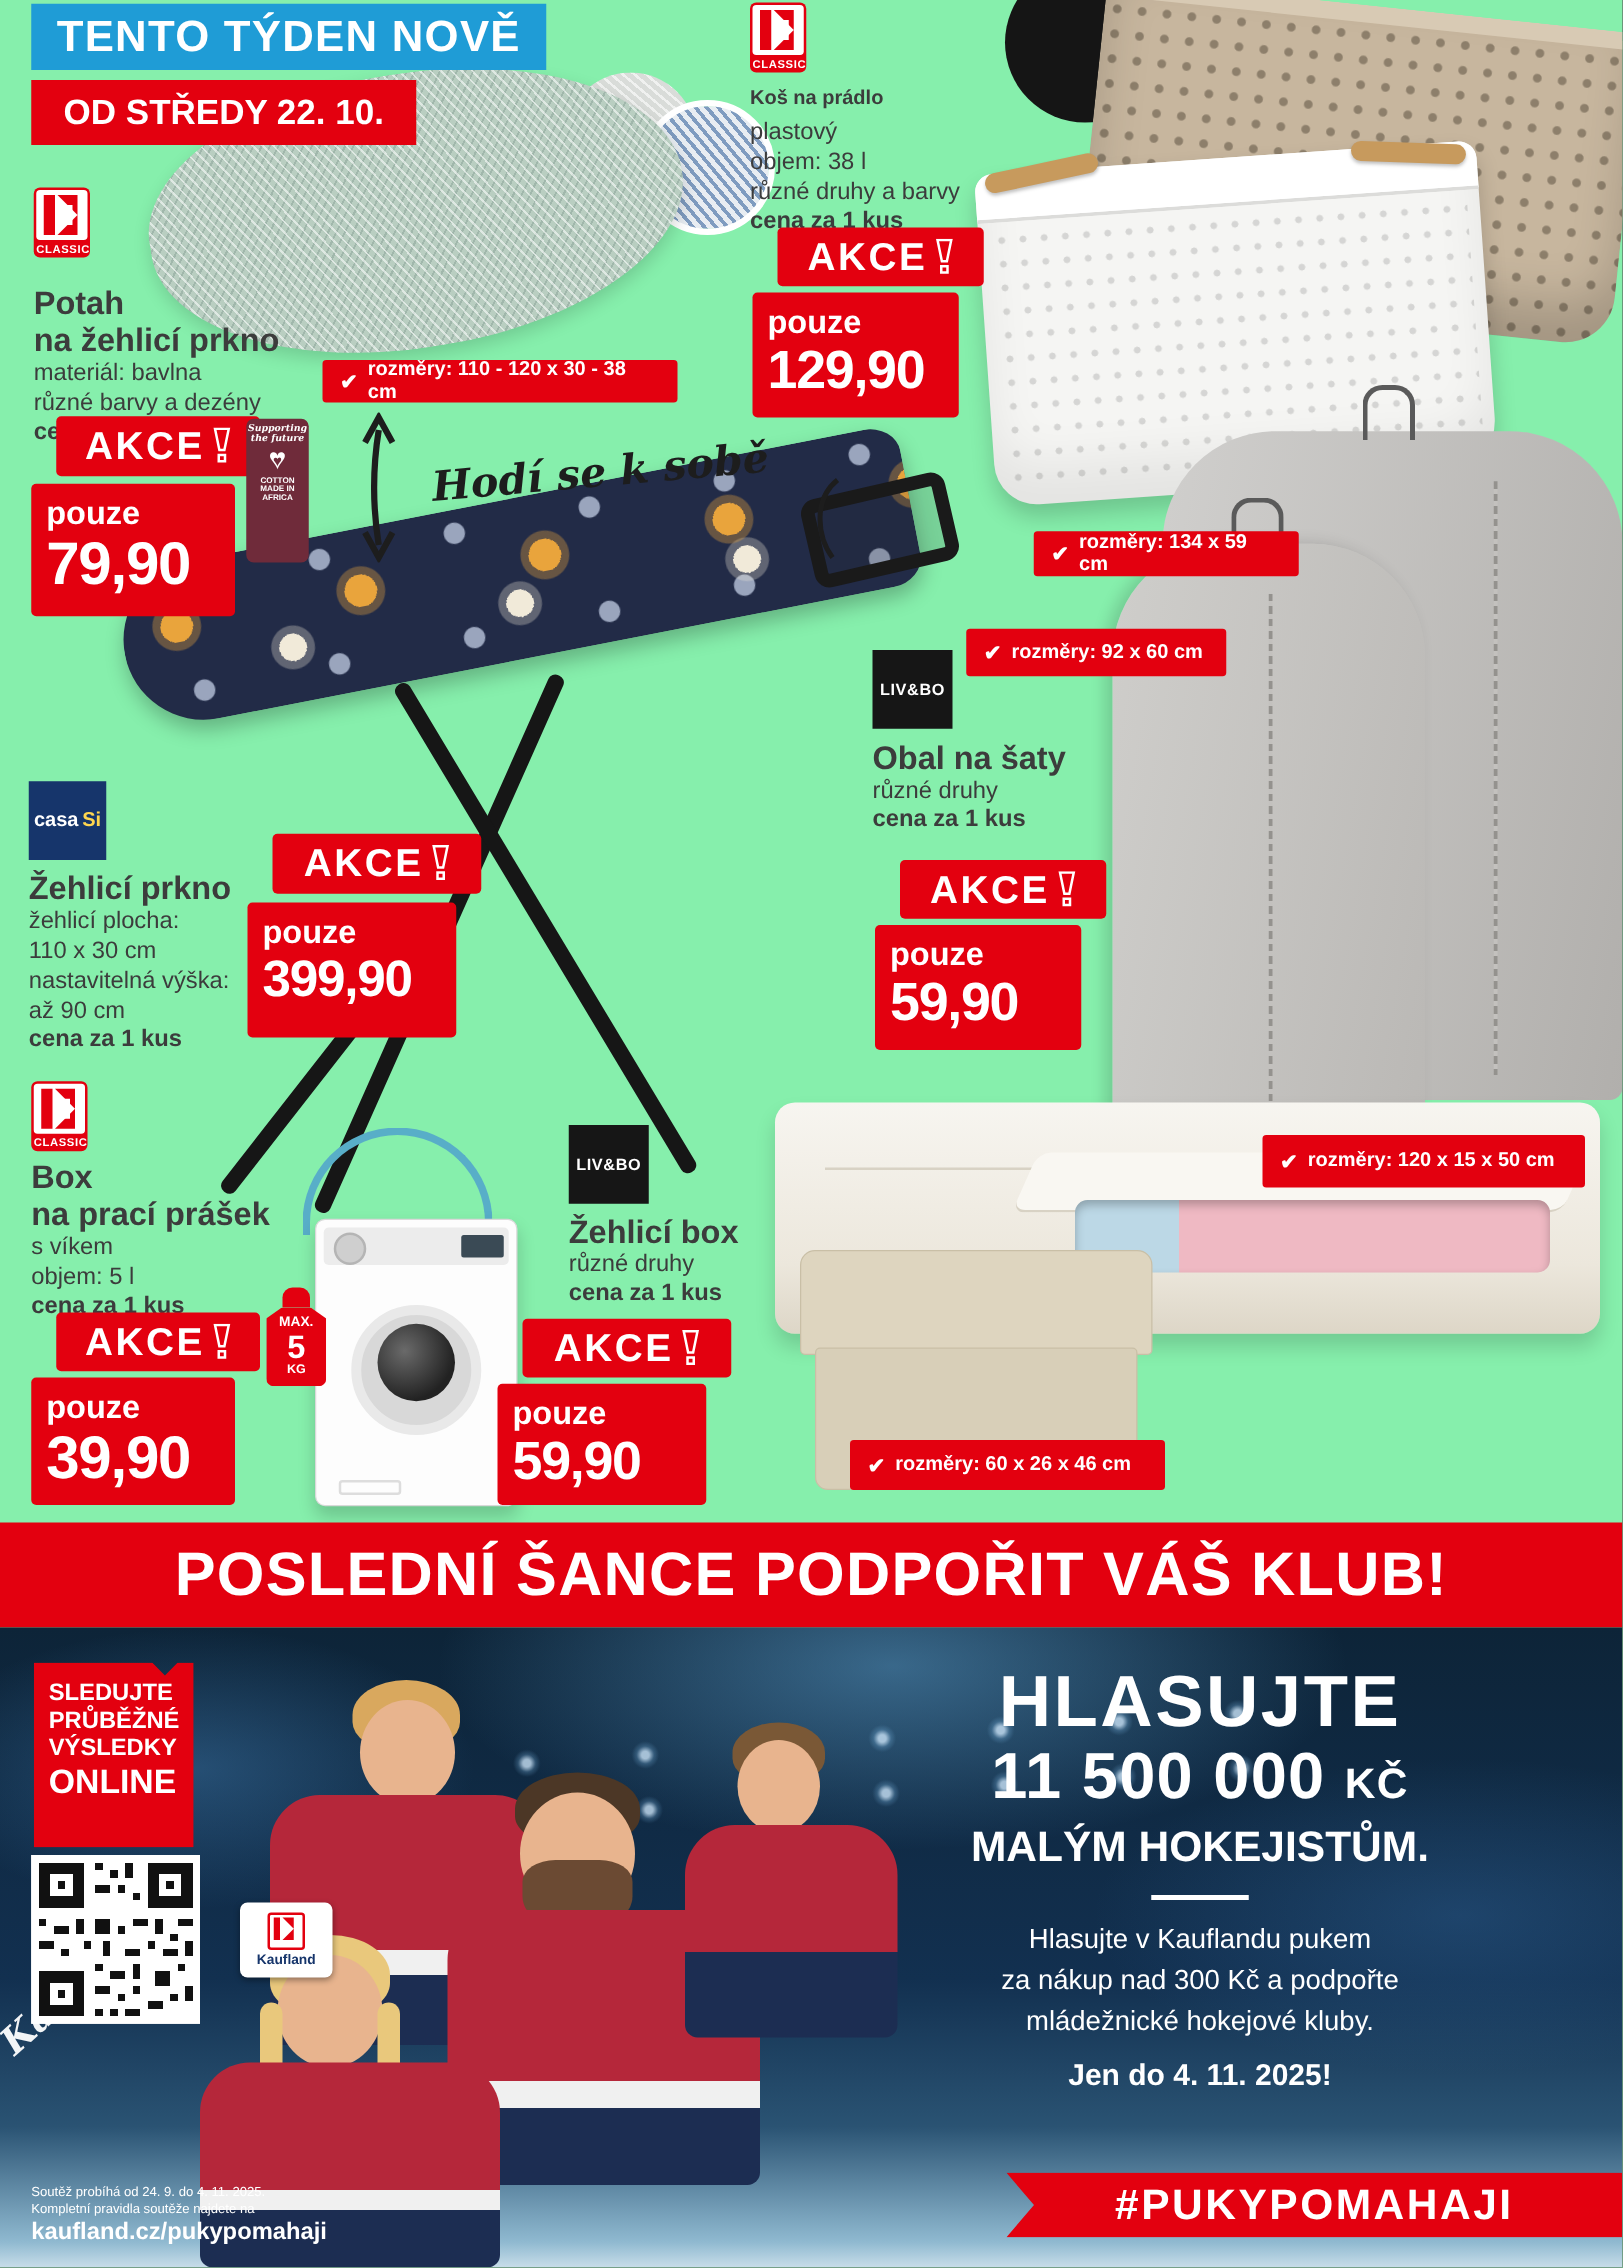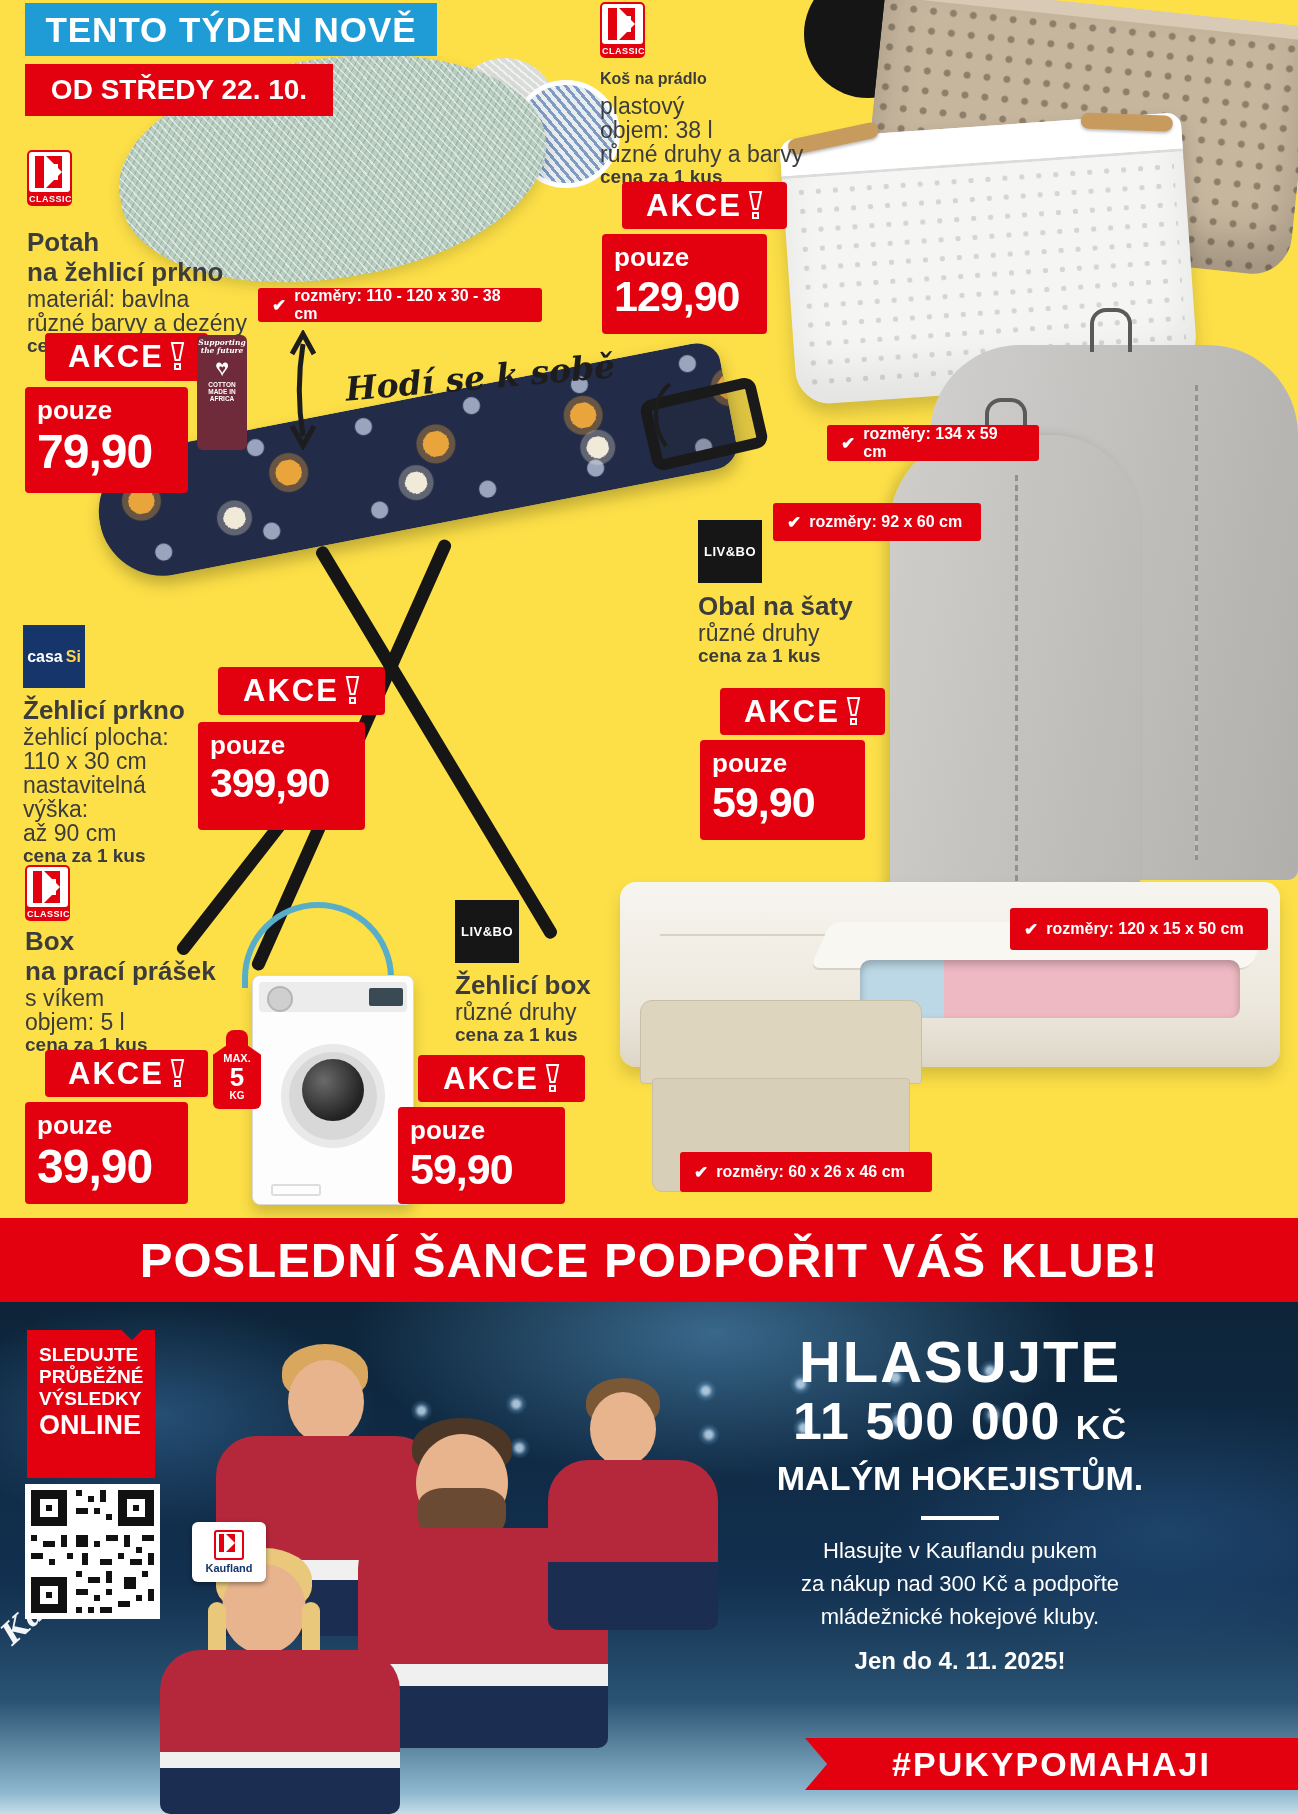--- a/index.html
+++ b/index.html
@@ -1,17 +1,17 @@
 <!DOCTYPE html>
 <html><head>
 <meta charset="utf-8">
 <style>
   html,body{margin:0;padding:0;background:#555;}
   #page{position:relative;width:1298px;height:1814px;overflow:hidden;
-        background:#fde047;font-family:"Liberation Sans",sans-serif;color:#3c3c3c;}
+        background:#86efac;font-family:"Liberation Sans",sans-serif;color:#3c3c3c;}
   .abs{position:absolute;}
   
   .top-banner{left:25px;top:3px;width:412px;height:53px;background:#1f9cd6;color:#fff;
       font-size:35px;font-weight:800;display:flex;align-items:center;justify-content:center;letter-spacing:1px;}
   .date-box{left:25px;top:64px;width:308px;height:52px;background:#e3000f;color:#fff;
       font-size:28px;font-weight:800;display:flex;align-items:center;justify-content:center;}
   
   .klogo{width:45px;background:#e3000f;border-radius:5px;padding:2px;box-sizing:border-box;}
   .klogo .ksq{background:#fff;border-radius:3px;height:40px;position:relative;overflow:hidden;}
   .klogo .kbar{position:absolute;left:6px;top:4px;width:9px;height:32px;background:#e3000f;}
@@ -20,21 +20,21 @@
   .klogo .ktri2{position:absolute;left:21px;top:12px;width:0;height:0;
       border-top:8px solid #fff;border-bottom:8px solid #fff;border-left:8px solid transparent;}
   .klogo .kclassic{color:#fff;font-size:9px;font-weight:700;text-align:right;letter-spacing:.5px;padding-top:2px;}
   .livbo{width:64px;height:63px;background:#161616;color:#fff;display:flex;align-items:center;justify-content:center;
       font-size:13px;font-weight:800;letter-spacing:.5px;}
   .casa{width:62px;height:63px;background:#16356b;display:flex;align-items:center;justify-content:center;
       font-size:16px;font-weight:800;}
   .casa .c1{color:#fff;}.casa .c2{color:#ffd64f;margin-left:3px;}
   
   .pname{font-size:26px;font-weight:800;line-height:30px;color:#3c3c3c;}
-  .pdet{font-size:23px;line-height:24px;color:#3c3c3c;}
+  .pdet{font-size:19px;line-height:24px;color:#3c3c3c;}
   .punit{font-size:19px;font-weight:700;color:#3c3c3c;}
   
   .akce{background:#e3000f;color:#fff;border-radius:4px;display:flex;align-items:center;justify-content:center;
       font-weight:800;font-size:31px;letter-spacing:2px;gap:6px;margin-left:20px;}
   .pouzeblk{background:#e3000f;color:#fff;border-radius:4px;padding:6px 12px;box-sizing:border-box;}
   .pouze{font-size:26px;font-weight:700;line-height:34px;}
   .price{font-weight:800;letter-spacing:-1px;line-height:1.05;}
   .p48{font-size:48px;} .p44{font-size:43px;} .p42{font-size:41px;}
   
   .szbadge{background:#e3000f;color:#fff;border-radius:3px;display:flex;align-items:center;gap:8px;
@@ -515,15 +515,20 @@
         <div>za nákup nad 300 Kč a podpořte</div>
         <div>mládežnické hokejové kluby.</div>
       </div>
       <div class="pdead">Jen do 4. 11. 2025!</div>
     </div>
 
     <div class="hashtag">
       <span>#PUKYPOMAHAJI</span>
     </div>
 
+    <div class="legal">
+      <div>Soutěž probíhá od 24. 9. do 4. 11. 2025.</div>
+      <div>Kompletní pravidla soutěže najdete na</div>
+      <div class="url">kaufland.cz/pukypomahaji</div>
+    </div>
   </div>
 
 </div>
 
 </body></html>

